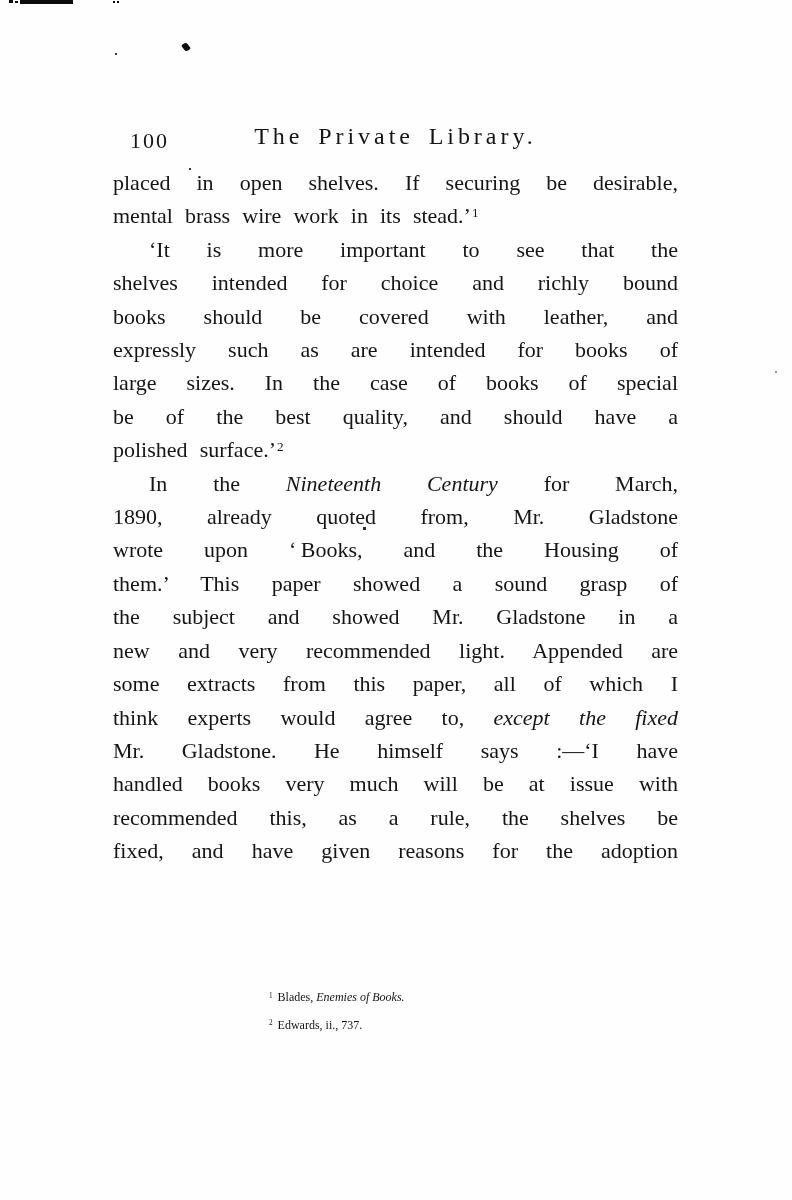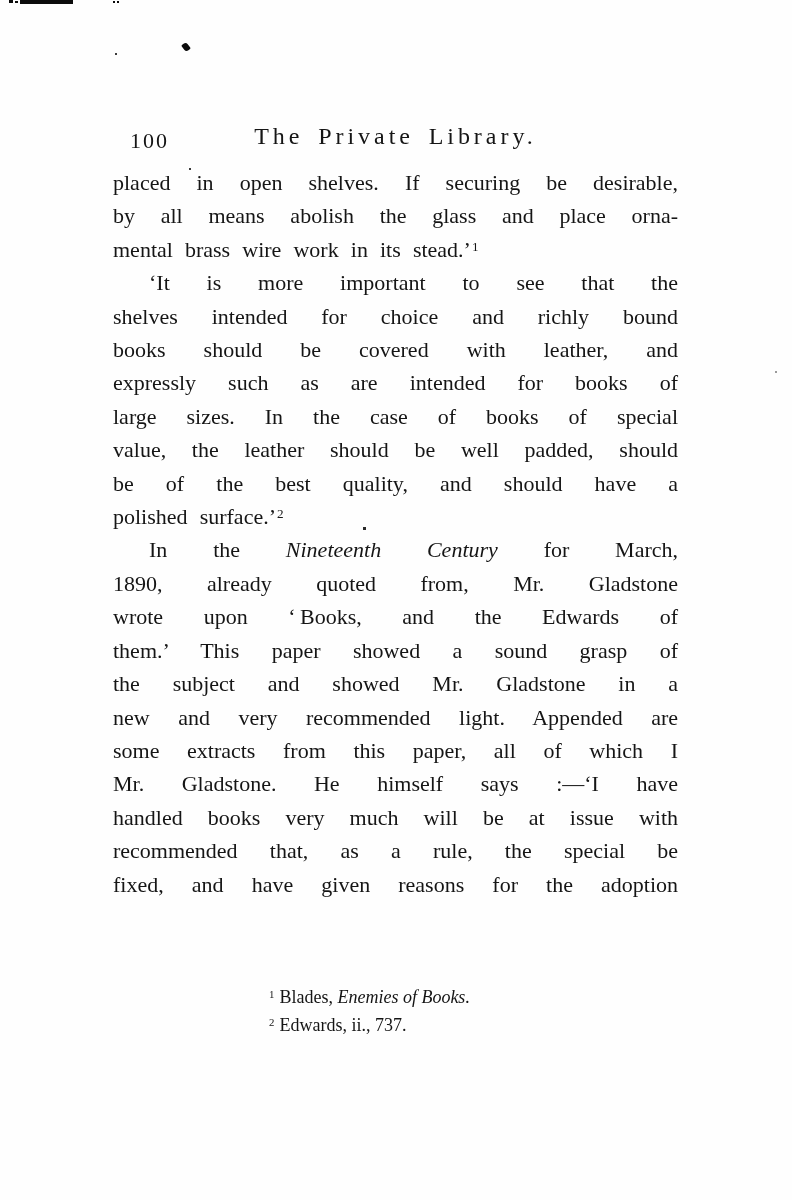--- a/index.html
+++ b/index.html
@@ -35,21 +35,21 @@
   .line.indent{text-indent:36px;}
   sup{
     font-size:60%;line-height:0;vertical-align:baseline;
     position:relative;top:-0.45em;margin-left:1px;
   }
   i{}
 
   
   .footnotes{
     position:absolute;left:268px;top:984px;
-    font-size:18px;line-height:27.5px;
+    font-size:12px;line-height:27.5px;
   }
   .fnline sup{margin-right:5px;}
 
   
   .art{position:absolute;background:#0b0b0b;}
   .art-bar{left:20px;top:0;width:53px;height:4px;}
   .art-s1{left:9px;top:0;width:4px;height:3px;}
   .art-s2{left:15px;top:1px;width:3px;height:2px;}
   .art-tick{left:183px;top:43px;width:6px;height:8px;transform:rotate(-38deg);border-radius:1px 3px 1px 3px;}
   .art-d1{left:113px;top:1px;width:2px;height:2px;}
@@ -75,40 +75,39 @@
   <div class="art art-d5"></div>
   <div class="art art-d6"></div>
 
   <div class="header">
     <span class="pagenum">100</span>
     <span class="runtitle">The Private Library.</span>
   </div>
 
   <div class="body-text">
       <div class="line just"><span>placed in open shelves.  If securing be desirable,</span></div>
-      <div class="line just"><span>by all means abolish the glass and place orna-</span></div>
       <div class="line"><span>mental brass wire work in its stead.’</span><sup>1</sup></div>
       <div class="line just indent"><span>‘It is more important to see that the</span></div>
       <div class="line just"><span>shelves intended for choice and richly bound</span></div>
       <div class="line just"><span>books should be covered with leather, and</span></div>
       <div class="line just"><span>expressly such as are intended for books of</span></div>
       <div class="line just"><span>large sizes.  In the case of books of special</span></div>
-      <div class="line just"><span>value, the leather should be well padded, should</span></div>
       <div class="line just"><span>be of the best quality, and should have a</span></div>
       <div class="line"><span>polished surface.’</span><sup>2</sup></div>
       <div class="line just indent"><span>In the </span><i>Nineteenth Century</i><span> for March,</span></div>
       <div class="line just"><span>1890, already quoted from, Mr. Gladstone</span></div>
-      <div class="line just"><span>wrote upon ‘ Books, and the Edwards of</span></div>
+      <div class="line just"><span>wrote upon ‘ Books, and the Housing of</span></div>
       <div class="line just"><span>them.’  This paper showed a sound grasp of</span></div>
       <div class="line just"><span>the subject and showed Mr. Gladstone in a</span></div>
       <div class="line just"><span>new and very recommended light.  Appended are</span></div>
       <div class="line just"><span>some extracts from this paper, all of which I</span></div>
+      <div class="line just"><span>think experts would agree to, </span><i>except the fixed</i></div>
       <div class="line just"><span>Mr. Gladstone.  He himself says :—‘I have</span></div>
       <div class="line just"><span>handled books very much will be at issue with</span></div>
-      <div class="line just"><span>recommended that, as a rule, the special be</span></div>
+      <div class="line just"><span>recommended this, as a rule, the shelves be</span></div>
       <div class="line just"><span>fixed, and have given reasons for the adoption</span></div>
     </div>
 
   <div class="footnotes">
       <div class="fnline"><sup>1</sup><span>Blades, </span><i>Enemies of Books.</i></div>
       <div class="fnline"><sup>2</sup><span>Edwards, ii., 737.</span></div>
     </div>
 
 </div>
 

